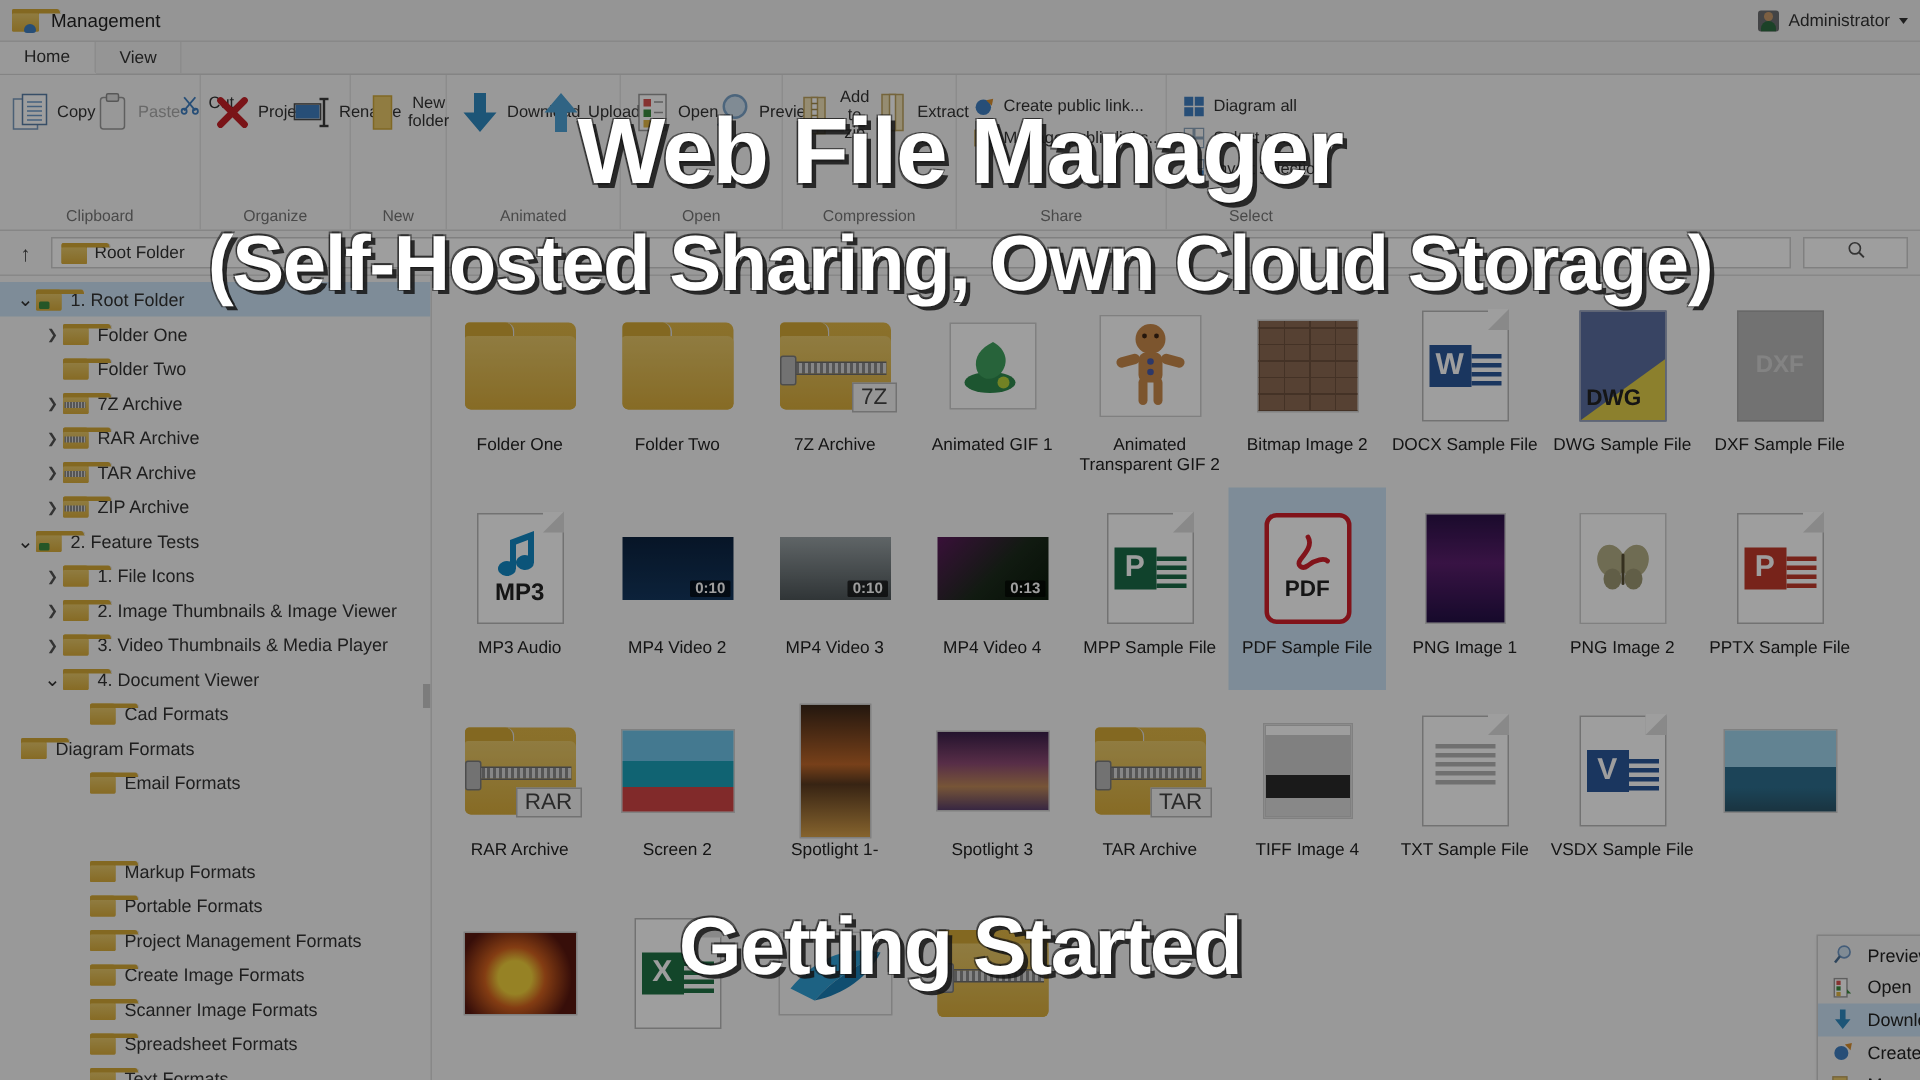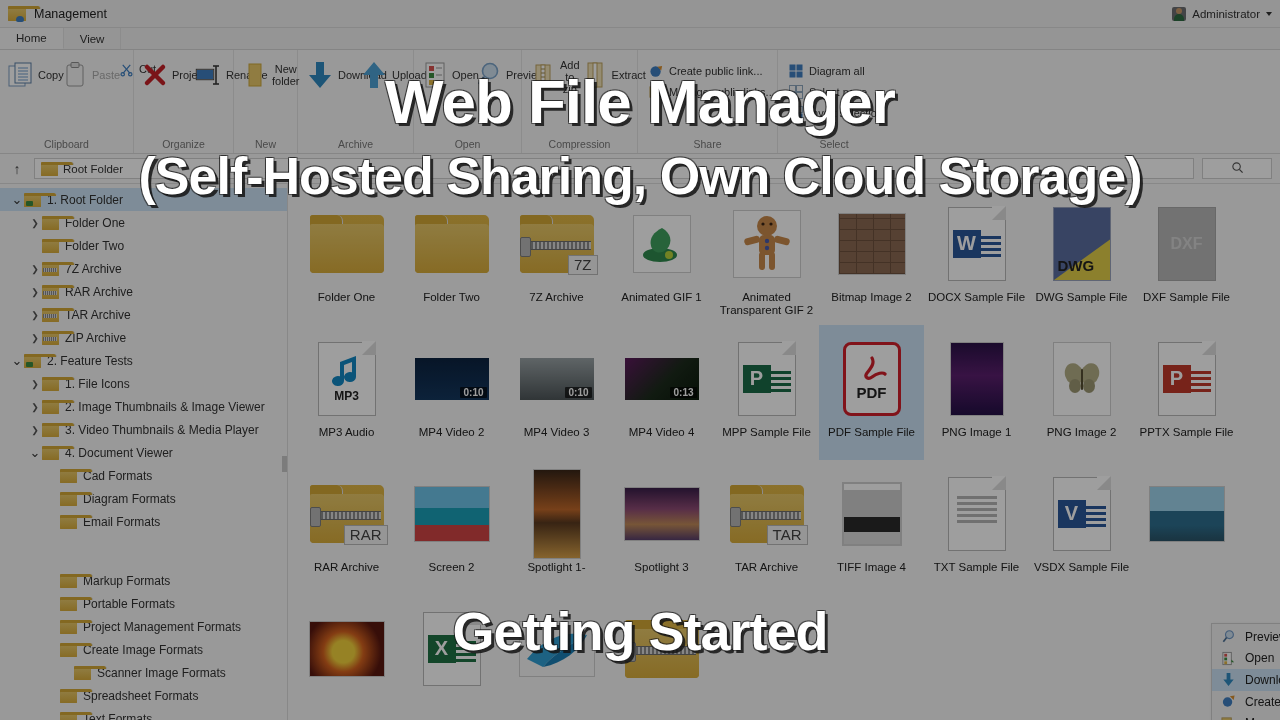--- a/index.html
+++ b/index.html
@@ -253,21 +253,21 @@
         </div>
         <div class="rbtn">
           <span class="rico">
             <svg width="32" height="32" viewBox="0 0 32 32">
                 <path d="M12 29h8V16h7L16 3 5 16h7z" fill="#4ea2d6"></path>
               </svg>
           </span>
           <span class="rlab">Upload</span>
         </div>
       </div>
-      <div class="rgroup-label">Archive</div>
+      <div class="rgroup-label">Animated</div>
     </div>
 
     <div class="rgroup" style="width:108px">
       <div class="rgroup-items">
         <div class="rbtn">
           <span class="rico">
             <svg width="30" height="30" viewBox="0 0 30 30">
                 <rect x="6" y="3" width="18" height="24" fill="#fff" stroke="#9a9a9a"></rect>
                 <rect x="9" y="6" width="5" height="5" fill="#d9534f"></rect>
                 <rect x="9" y="13" width="5" height="5" fill="#3d8c40"></rect>
@@ -560,87 +560,87 @@
             <span class="chev"></span>
             <span class="fico">
               <span class="folder small" style="display:block">
                 <span class="back"></span>
                 <span class="tab"></span>
                 <span class="front"></span>
               </span>
             </span>
             <span>Cad Formats</span>
           </div>
+          <div class="tree-row" style="">
+            <span class="chev"></span>
+            <span class="fico">
+              <span class="folder small" style="display:block">
+                <span class="back"></span>
+                <span class="tab"></span>
+                <span class="front"></span>
+              </span>
+            </span>
+            <span>Diagram Formats</span>
+          </div>
           <div class="tree-row" style="padding-left: 46px;">
             <span class="chev"></span>
             <span class="fico">
               <span class="folder small" style="display:block">
                 <span class="back"></span>
                 <span class="tab"></span>
                 <span class="front"></span>
               </span>
             </span>
-            <span>Diagram Formats</span>
+            <span>Email Formats</span>
+          </div>
+          <div class="tree-row" style="padding-left: 46px; margin-top: 36px;">
+            <span class="chev"></span>
+            <span class="fico">
+              <span class="folder small" style="display:block">
+                <span class="back"></span>
+                <span class="tab"></span>
+                <span class="front"></span>
+              </span>
+            </span>
+            <span>Markup Formats</span>
           </div>
           <div class="tree-row" style="padding-left: 46px;">
             <span class="chev"></span>
             <span class="fico">
               <span class="folder small" style="display:block">
                 <span class="back"></span>
                 <span class="tab"></span>
                 <span class="front"></span>
               </span>
             </span>
-            <span>Email Formats</span>
-          </div>
-          <div class="tree-row" style="padding-left: 46px; margin-top: 36px;">
-            <span class="chev"></span>
-            <span class="fico">
-              <span class="folder small" style="display:block">
-                <span class="back"></span>
-                <span class="tab"></span>
-                <span class="front"></span>
-              </span>
-            </span>
-            <span>Markup Formats</span>
+            <span>Portable Formats</span>
           </div>
           <div class="tree-row" style="padding-left: 46px;">
             <span class="chev"></span>
             <span class="fico">
               <span class="folder small" style="display:block">
                 <span class="back"></span>
                 <span class="tab"></span>
                 <span class="front"></span>
               </span>
             </span>
-            <span>Portable Formats</span>
+            <span>Project Management Formats</span>
           </div>
           <div class="tree-row" style="padding-left: 46px;">
             <span class="chev"></span>
             <span class="fico">
               <span class="folder small" style="display:block">
                 <span class="back"></span>
                 <span class="tab"></span>
                 <span class="front"></span>
               </span>
             </span>
-            <span>Project Management Formats</span>
+            <span>Create Image Formats</span>
           </div>
           <div class="tree-row" style="padding-left: 46px;">
-            <span class="chev"></span>
-            <span class="fico">
-              <span class="folder small" style="display:block">
-                <span class="back"></span>
-                <span class="tab"></span>
-                <span class="front"></span>
-              </span>
-            </span>
-            <span>Create Image Formats</span>
-          </div>
-          <div class="tree-row" style="padding-left: 46px; margin-left: 14px;">
             <span class="chev"></span>
             <span class="fico">
               <span class="folder small" style="display:block">
                 <span class="back"></span>
                 <span class="tab"></span>
                 <span class="front"></span>
               </span>
             </span>
             <span>Scanner Image Formats</span>
           </div>
@@ -778,21 +778,21 @@
               </span>
             </div>
             <div class="cname">DXF Sample File</div>
           </div>
           <div class="cell">
             <div class="thumbwrap">
               <span class="sheet" style="display:flex;flex-direction:column;align-items:center;justify-content:center;gap:1px">
                 <svg width="30" height="34" viewBox="0 0 30 34">
                   <path d="M24 2v21a6 5 0 1 1-4-4.7V8L12 11v16a6 5 0 1 1-4-4.7V8z" fill="#1288c4"></path>
                 </svg>
-                <span style="font-size:12px;font-weight:bold;color:#222">MP3</span>
+                <span style="font-size:16px;font-weight:bold;color:#222">MP3</span>
               </span>
             </div>
             <div class="cname">MP3 Audio</div>
           </div>
           <div class="cell">
             <div class="thumbwrap">
               <span class="vidthumb">
                 <div style="width:74px;height:42px;background:linear-gradient(#0c2340,#14375e)"></div>
                 <span class="dur">0:10</span>
               </span>

